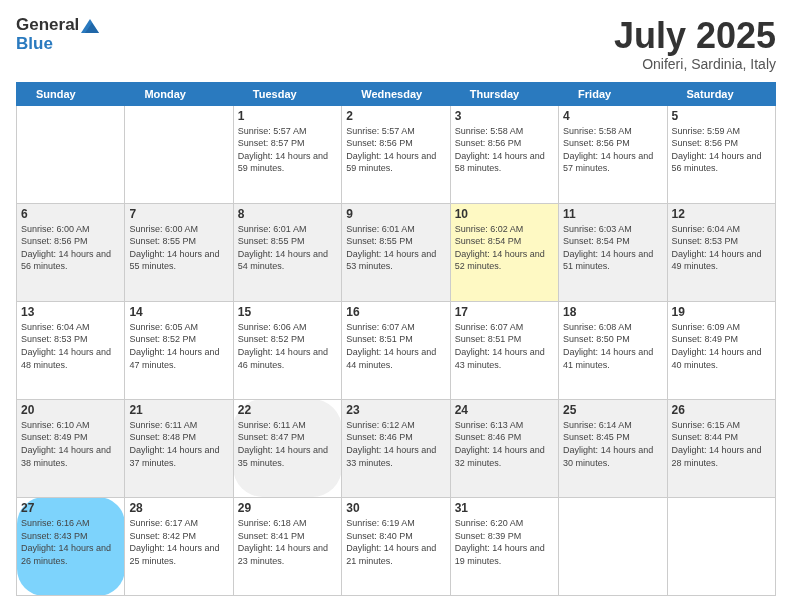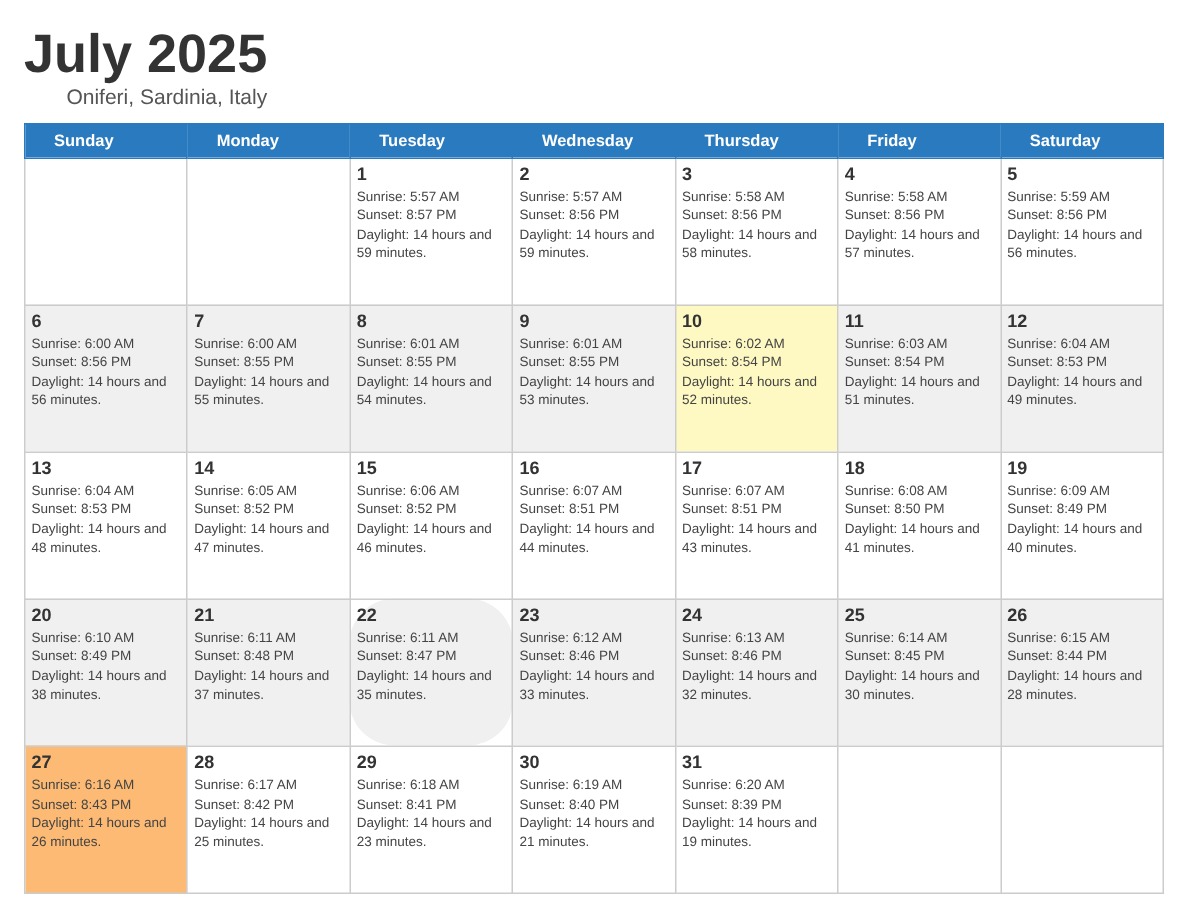--- a/index.html
+++ b/index.html
@@ -88,20 +88,29 @@
       font-size: 9px;
       color: #444;
       line-height: 1.4;
     }
   </style>
 </head>
 <body>
 
 <div class="page">
   <div class="header">
+    <div class="logo">
+      <div class="logo-text">
+        <span style="font-size:17px;font-weight:bold;color:#333;line-height:1.1">General<svg style="display:inline;vertical-align:middle;margin-left:2px" width="18" height="14" viewBox="0 0 18 14">
+              <polygon points="0,14 9,0 18,14" fill="#2a7abf"></polygon>
+              <polygon points="4,14 11,4 18,14" fill="#1a5a9a" opacity="0.6"></polygon>
+            </svg></span>
+        <span style="font-size:17px;font-weight:bold;color:#2a7abf;line-height:1.1">Blue</span>
+      </div>
+    </div>
     <div class="title-block">
       <div class="month-title">July 2025</div>
       <div class="subtitle">Oniferi, Sardinia, Italy</div>
     </div>
   </div>
 
   <table class="calendar" id="calendar-table">
     <thead>
       <tr id="header-row">
           <th>Sunday</th>
@@ -222,21 +231,21 @@
           <td style="background: rgb(240, 240, 240);">
             <span class="day-num">25</span>
             <div class="day-info">Sunrise: 6:14 AM<br>Sunset: 8:45 PM<br>Daylight: 14 hours and 30 minutes.</div>
           </td>
           <td style="background: rgb(240, 240, 240);">
             <span class="day-num">26</span>
             <div class="day-info">Sunrise: 6:15 AM<br>Sunset: 8:44 PM<br>Daylight: 14 hours and 28 minutes.</div>
           </td>
         </tr>
         <tr>
-          <td style="background: #fdba74;">
+          <td style="background: #7dd3fc; border-radius: 27px;">
             <span class="day-num">27</span>
             <div class="day-info">Sunrise: 6:16 AM<br>Sunset: 8:43 PM<br>Daylight: 14 hours and 26 minutes.</div>
           </td>
           <td style="background: rgb(255, 255, 255);">
             <span class="day-num">28</span>
             <div class="day-info">Sunrise: 6:17 AM<br>Sunset: 8:42 PM<br>Daylight: 14 hours and 25 minutes.</div>
           </td>
           <td style="background: rgb(255, 255, 255);">
             <span class="day-num">29</span>
             <div class="day-info">Sunrise: 6:18 AM<br>Sunset: 8:41 PM<br>Daylight: 14 hours and 23 minutes.</div>

